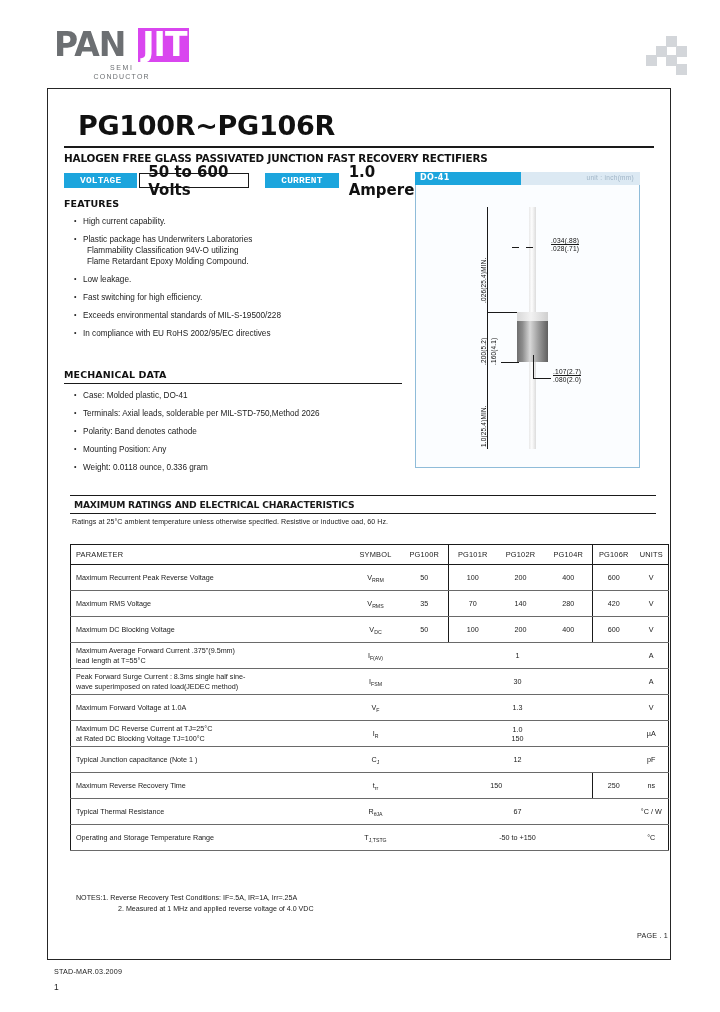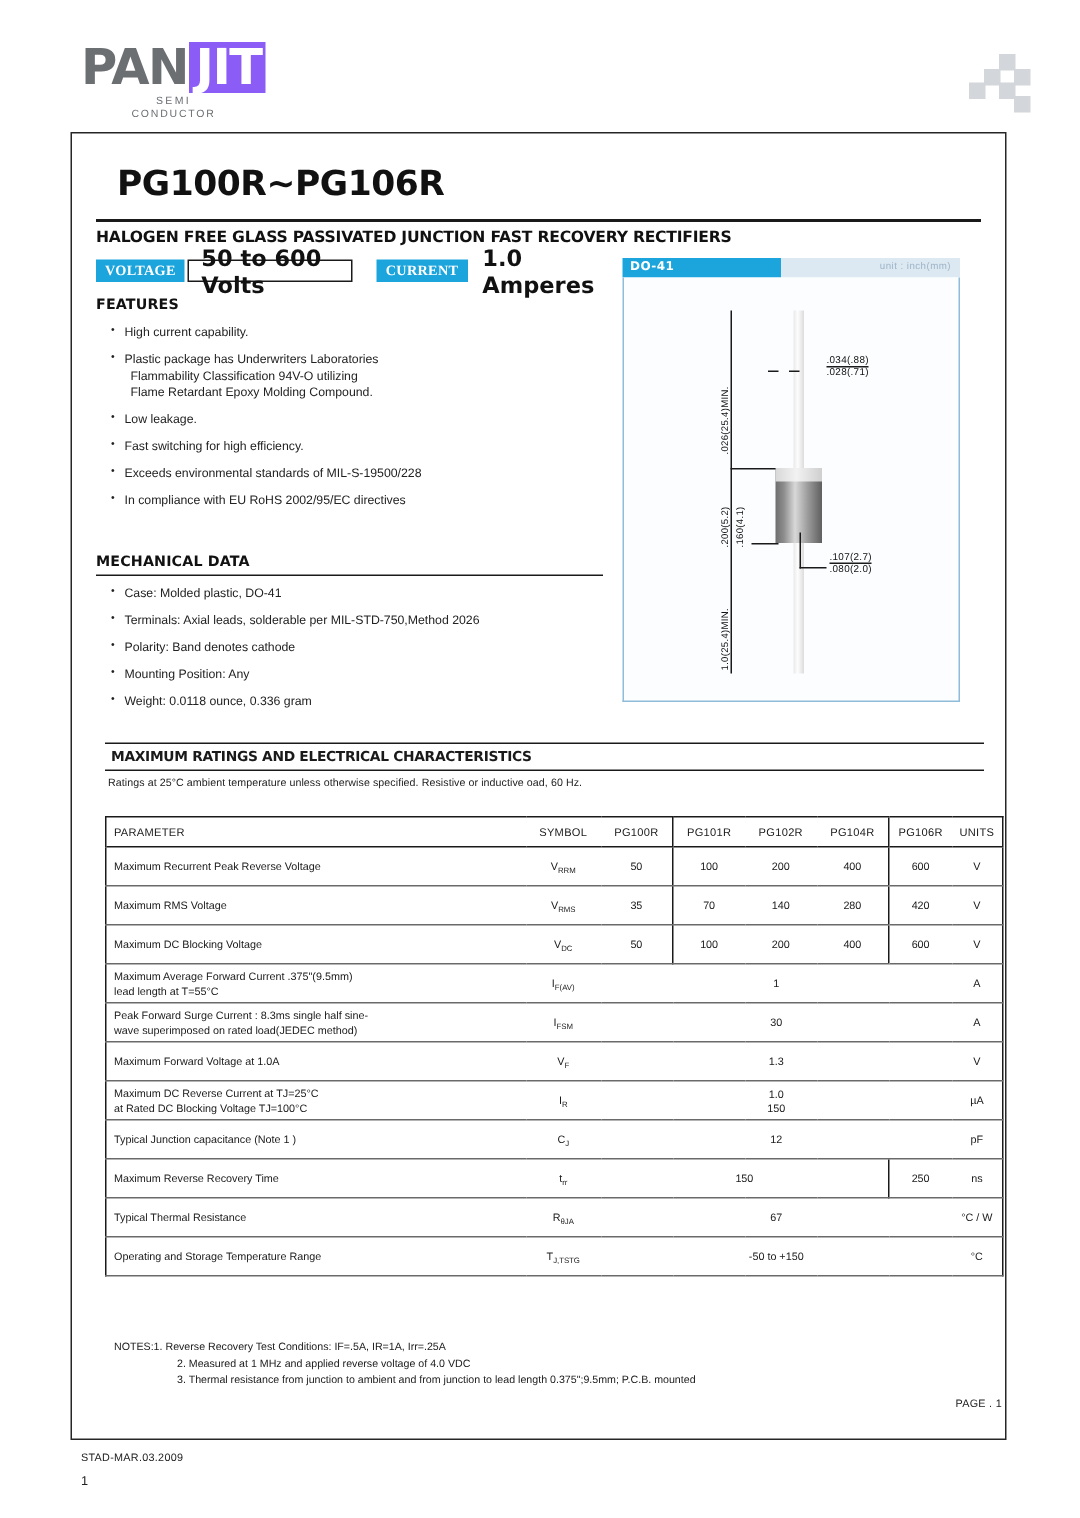--- a/index.html
+++ b/index.html
@@ -14,24 +14,24 @@
 
   
   #logo-block{position:absolute;left:54px;top:28px;}
   .logo-row{display:flex;align-items:center;height:34px;}
   .logo-pan{
     font-family:"DejaVu Sans", sans-serif;
     font-weight:bold;font-size:33px;letter-spacing:-1px;
     color:#6c6f72;line-height:34px;
   }
   .logo-jit{
-    background:#8b5cf6;color:#ffffff;
+    background:#d946ef;color:#ffffff;
     font-family:"DejaVu Sans", sans-serif;
     font-weight:bold;font-size:33px;letter-spacing:-1px;
-    line-height:34px;padding:0 3px 0 4px;margin-left:1px;
+    line-height:34px;padding:0 3px 0 4px;margin-left:13px;
   }
   .logo-sub{
     font-family:"Liberation Sans", sans-serif;
     font-size:7px;color:#6c6f72;letter-spacing:1.6px;
     text-align:center;width:100%;margin-top:1px;line-height:9px;
   }
   .logo-sub2{
     font-family:"Liberation Sans", sans-serif;
     font-size:7px;color:#6c6f72;letter-spacing:1.2px;
     text-align:center;width:100%;line-height:9px;
@@ -46,38 +46,38 @@
     position:absolute;left:47px;top:88px;
     width:624px;height:872px;
     border:1px solid #262626;
     box-sizing:border-box;
   }
 
   
   #part-title{
     position:absolute;left:78px;top:110px;
     font-family:"DejaVu Sans", sans-serif;
-    font-weight:bold;font-size:23px;letter-spacing:-0.3px;color:#111;
+    font-weight:bold;font-size:27px;letter-spacing:-0.3px;color:#111;
   }
   #title-rule{position:absolute;left:64px;top:146px;width:590px;height:2px;background:#1a1a1a;}
 
   
   #headline{
     position:absolute;left:64px;top:152px;width:600px;
     font-family:"DejaVu Sans", sans-serif;
     font-weight:bold;font-size:10.4px;letter-spacing:-0.15px;color:#111;
   }
 
   
   #badges{position:absolute;left:64px;top:173px;display:flex;align-items:stretch;height:15px;}
   .badge-label{
     background:#1ca5dd;color:#fff;
-    font-family:Liberation Serif, serif;font-weight:bold;font-size:9.5px;
+    font-family:Liberation Mono, monospace;font-weight:bold;font-size:9.5px;
     display:flex;align-items:center;justify-content:center;
-    padding:0 6px;letter-spacing:0.2px;
+    padding:0 16px;letter-spacing:0.2px;
   }
   .badge-value{
     border:1px solid #1a1a1a;color:#111;background:#fff;
     font-family:"DejaVu Sans", sans-serif;font-weight:bold;font-size:15px;
     display:flex;align-items:center;justify-content:center;
     padding:0 8px;box-sizing:border-box;margin-left:2px;
   }
   .badge-value.plain{border:none;}
   .badge-gap{width:16px;}
 
@@ -437,18 +437,17 @@
         <td class="ctr hsep" style="border-bottom: 1px solid rgb(26, 26, 26);"><span>T</span><sub>J,TSTG</sub></td>
         <td colspan="5" class="ctr hsep" style="border-bottom: 1px solid rgb(26, 26, 26);">-50 to +150</td>
         <td class="ctr tline-r hsep" style="border-bottom: 1px solid rgb(26, 26, 26);">°C</td>
       </tr>
     </tbody>
 </table>
 
 <div id="notes">
   <div class="n1">NOTES:1. Reverse Recovery Test Conditions: IF=.5A, IR=1A, Irr=.25A</div>
   <div class="nx">2. Measured at 1 MHz and applied reverse voltage of 4.0 VDC</div>
-  <div class="nx">3. Thermal resistance from junction to ambient and from junction to lead length 0.375";9.5mm; P.C.B. mounted</div>
 </div>
 
 <div id="foot-left">STAD-MAR.03.2009</div>
 <div id="foot-right">PAGE . 1</div>
 <div id="foot-page">1</div>
 
 </body></html>

